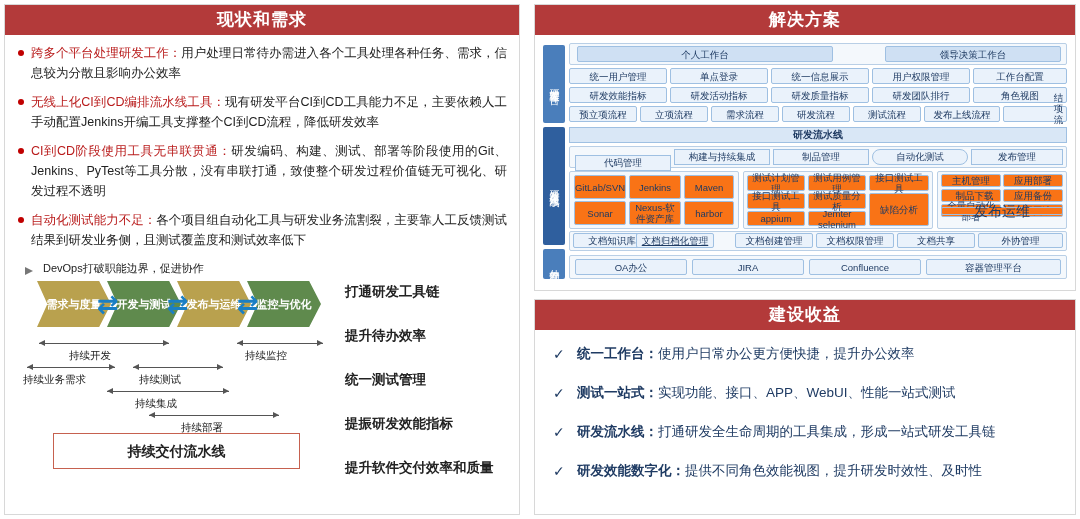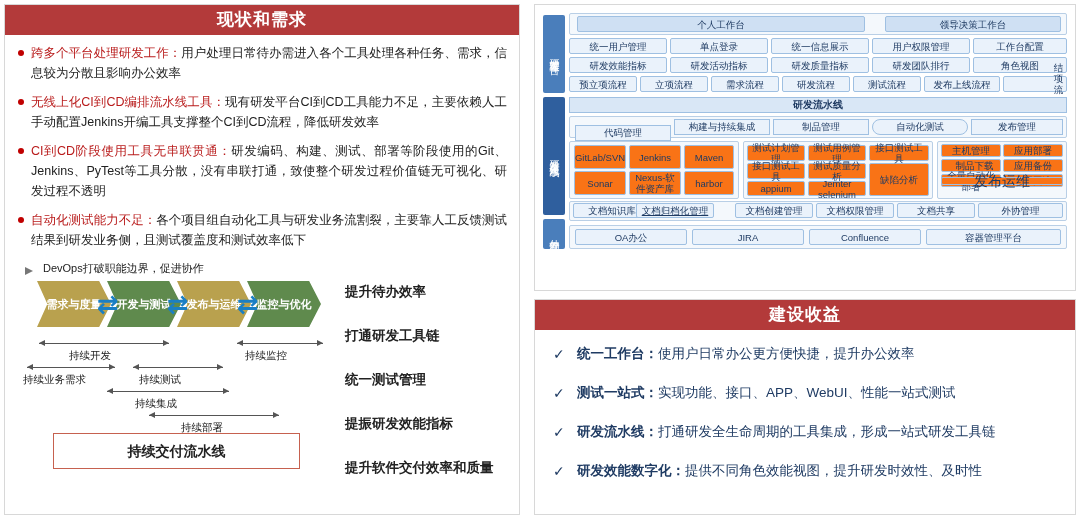--- a/index.html
+++ b/index.html
@@ -158,39 +158,40 @@
 
       <div class="axbar" style="left:92px;top:132px;width:122px;"></div>
       <div class="axis" style="left:120px;top:138px;">持续集成</div>
 
       <div class="axbar" style="left:134px;top:156px;width:130px;"></div>
       <div class="axis" style="left:166px;top:162px;">持续部署</div>
 
       <div class="cd-box">持续交付流水线</div>
 
       <div class="benefits">
+        <div class="benefit">打通研发工具链</div>
         <div class="benefit">提升待办效率</div>
-        <div class="benefit">打通研发工具链</div>
         <div class="benefit">统一测试管理</div>
         <div class="benefit">提振研发效能指标</div>
         <div class="benefit">提升软件交付效率和质量</div>
       </div>
     </div>
   </div>
 
   <div class="panel" id="panel-right-top">
+    <div class="panel-title">解决方案</div>
 
     <div class="arch" style="height:245px;">
 
       <div class="vlabel" style="left:2px;top:4px;height:78px;">研发管理工作台</div>
       <div class="vlabel alt" style="left:2px;top:86px;height:118px;">研发及交付流水线</div>
       <div class="vlabel" style="left:2px;top:208px;height:30px;">外部管理</div>
 
       <div class="bandbox" style="left:28px;top:2px;width:498px;height:22px;"></div>
-      <div class="cell dark" style="left:36px;top:5px;width:288px;height:16px;text-align:right;">个人工作台</div>
+      <div class="cell dark" style="left:36px;top:5px;width:256px;height:16px;text-align:right;">个人工作台</div>
       <div class="cell dark" style="left:344px;top:5px;width:176px;height:16px;">领导决策工作台</div>
 
       <div class="cell" style="left:28px;top:27px;width:98px;height:16px;">统一用户管理</div>
       <div class="cell" style="left:129px;top:27px;width:98px;height:16px;">单点登录</div>
       <div class="cell" style="left:230px;top:27px;width:98px;height:16px;">统一信息展示</div>
       <div class="cell" style="left:331px;top:27px;width:98px;height:16px;">用户权限管理</div>
       <div class="cell" style="left:432px;top:27px;width:94px;height:16px;">工作台配置</div>
 
       <div class="cell" style="left:28px;top:46px;width:98px;height:16px;">研发效能指标</div>
       <div class="cell" style="left:129px;top:46px;width:98px;height:16px;">研发活动指标</div>

